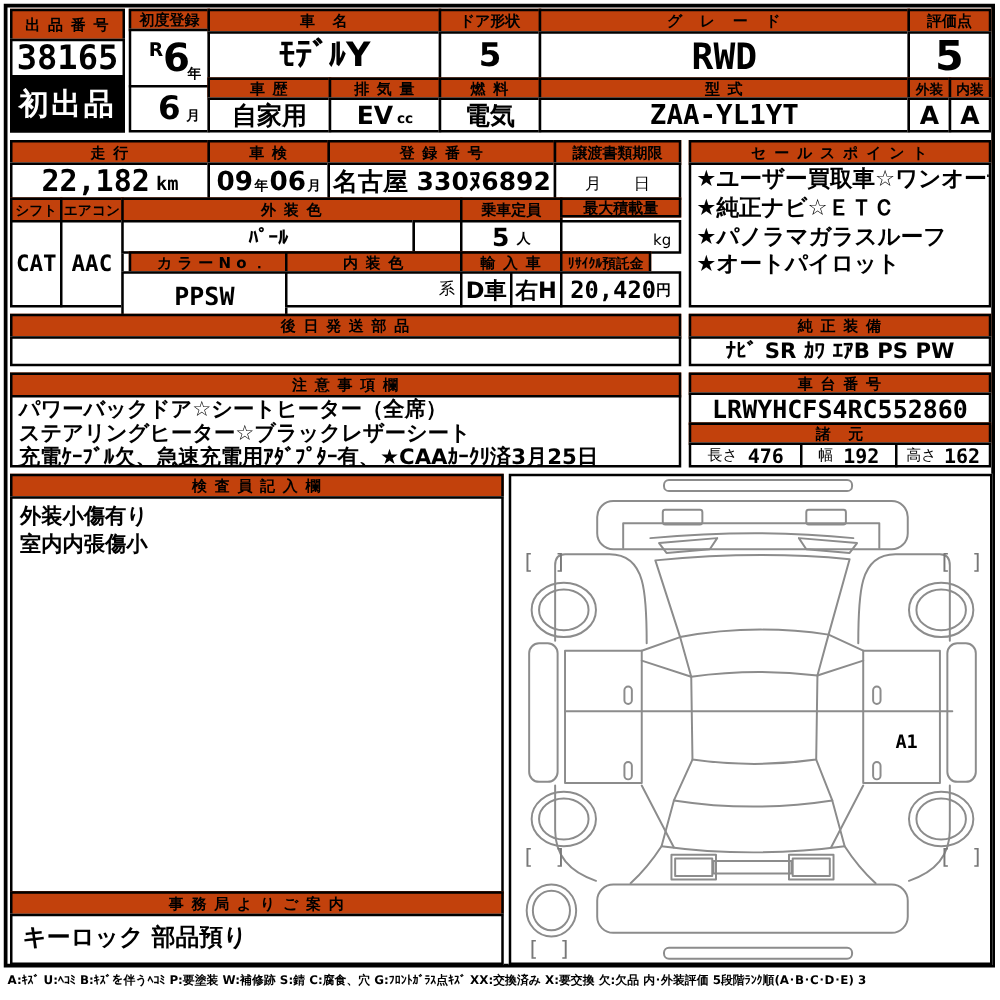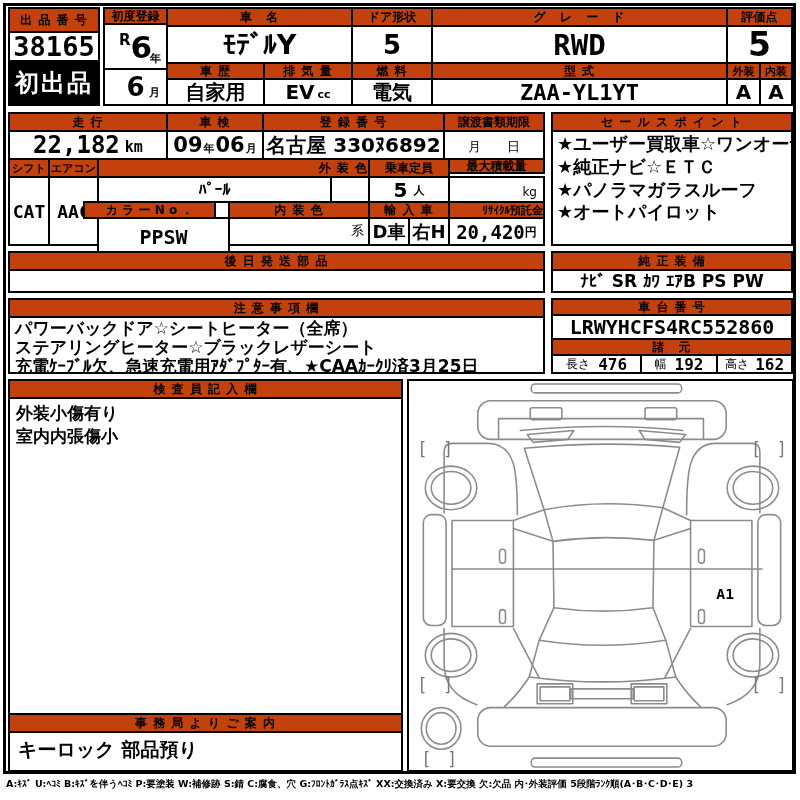--- a/index.html
+++ b/index.html
@@ -163,21 +163,21 @@
   <div class="c v mono" style="left:8px;top:176px;width:42px;height:70px;font-size:18px;">
       <span>CAT</span>
     </div>
   <div class="c h" style="left:48px;top:158px;width:51px;height:20px;letter-spacing:0;font-size:11px;">
       <span>エアコン</span>
     </div>
   <div class="c v mono" style="left:48px;top:176px;width:51px;height:70px;font-size:18px;">
       <span>AAC</span>
     </div>
 
-  <div class="c h" style="left:97px;top:158px;width:273px;height:20px;justify-content:flex-end;">
+  <div class="c h" style="left:97px;top:158px;width:273px;height:20px;">
       <span>外 装 色</span>
     </div>
   <div class="c v" style="left:97px;top:176px;width:235px;height:27px;font-size:16px;">
       <span>ﾊﾟｰﾙ</span>
     </div>
   <div class="c" style="left:330px;top:176px;width:40px;height:27px;"></div>
 
   <div class="c h" style="left:368px;top:158px;width:82px;height:20px;letter-spacing:0;">
       <span>乗車定員</span>
     </div>
@@ -187,21 +187,21 @@
     </div>
 
   <div class="c h" style="left:448px;top:158px;width:97px;height:16px;letter-spacing:0;">
       <span>最大積載量</span>
     </div>
   <div class="c botal rightal" style="left:448px;top:176px;width:97px;height:27px;font-size:12px;padding:0 6px 2px 0;">
       <span></span>
       <span>kg</span>
     </div>
 
-  <div class="c h" style="left:83px;top:201px;width:133px;height:18px;letter-spacing:0;">
+  <div class="c h" style="left:103px;top:201px;width:133px;height:18px;letter-spacing:0;">
       <span>カ ラ ー N o ．</span>
     </div>
   <div class="c v mono" style="left:97px;top:217px;width:133px;height:40px;font-size:20px;">
       <span>PPSW</span>
     </div>
 
   <div class="c h" style="left:228px;top:201px;width:142px;height:18px;">
       <span>内 装 色</span>
     </div>
   <div class="c" style="left:228px;top:217px;width:142px;height:29px;">
@@ -212,21 +212,21 @@
   <div class="c h" style="left:368px;top:201px;width:82px;height:18px;">
       <span>輸 入 車</span>
     </div>
   <div class="c v" style="left:368px;top:217px;width:42px;height:29px;font-size:18px;">
       <span>D車</span>
     </div>
   <div class="c v" style="left:408px;top:217px;width:42px;height:29px;font-size:18px;">
       <span>右H</span>
     </div>
 
-  <div class="c h" style="left:448px;top:201px;width:97px;height:18px;letter-spacing:0;font-size:11px;justify-content:flex-end;">
+  <div class="c h" style="left:448px;top:201px;width:73px;height:18px;letter-spacing:0;font-size:11px;">
       <span>ﾘｻｲｸﾙ預託金</span>
     </div>
   <div class="c v mono" style="left:448px;top:217px;width:97px;height:29px;font-size:19px;gap:0;">
       <span>20,420</span>
       <span style="font-size:12px;align-self:flex-end;margin-bottom:3px;font-family:'DejaVu Sans',sans-serif;">円</span>
     </div>
 
   <div class="c h" style="left:551px;top:112px;width:242px;height:20px;">
       <span>セ ー ル ス ポ イ ン ト</span>
     </div>

